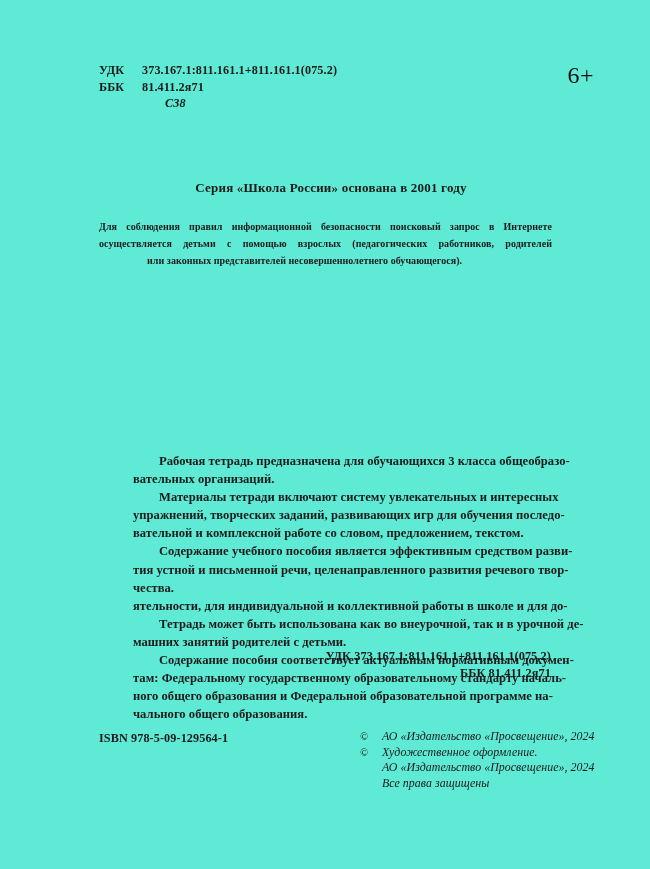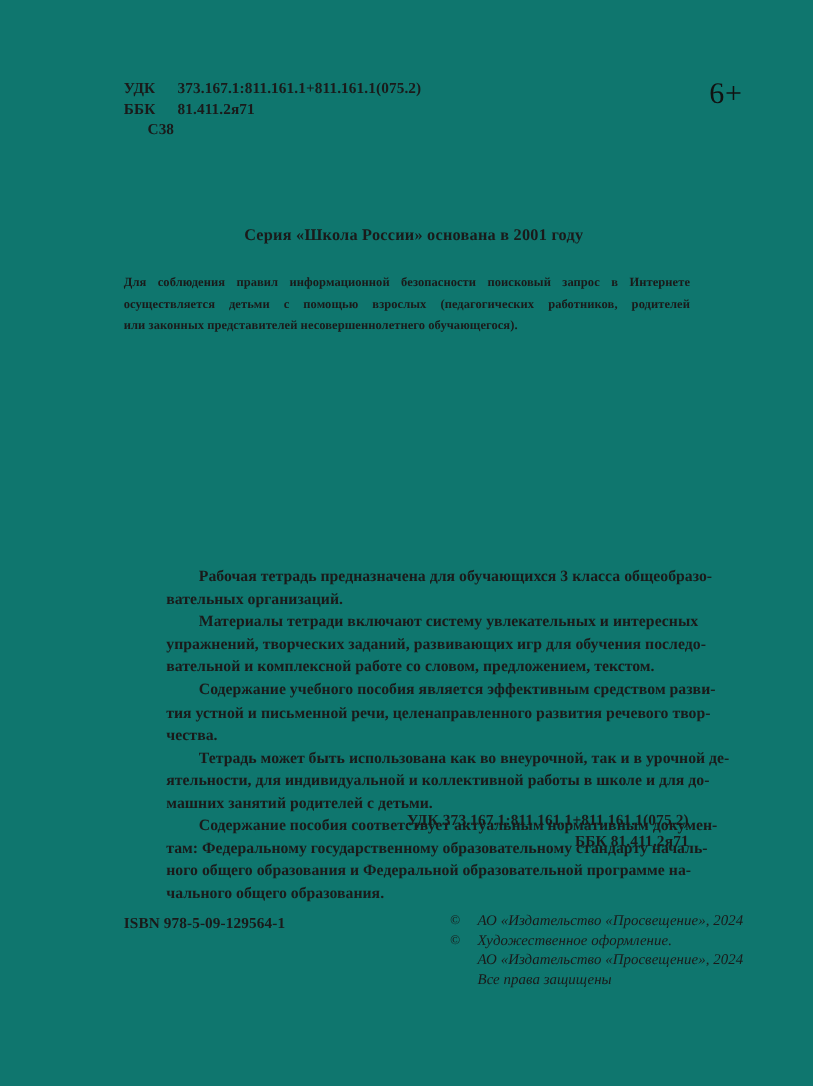--- a/index.html
+++ b/index.html
@@ -14,21 +14,21 @@
     position: relative;
     font-family: "Liberation Serif", "DejaVu Serif", serif;
     color: #1a1a1a;
     overflow: hidden;
     -webkit-font-smoothing: antialiased;
   }
 
   .page {
     position: absolute;
     inset: 0;
-    background: #0f766e;
+    background: #5eead4;
   }
 
   
   .class-block {
     position: absolute;
     left: 99px;
     top: 62px;
     font-size: 12.2px;
     line-height: 16.5px;
     font-weight: 700;
@@ -41,21 +41,22 @@
   .class-label {
     display: inline-block;
     width: 43px;
     vertical-align: top;
   }
   .class-value {
     display: inline-block;
     vertical-align: top;
   }
   .class-row.indented .class-value {
-    margin-left: 19px;
+    margin-left: 66px;
+    font-style: italic;
   }
 
   
   .age-badge {
     position: absolute;
     right: 56px;
     top: 62px;
     font-size: 24px;
     line-height: 26px;
     font-weight: 400;
@@ -89,20 +90,21 @@
     letter-spacing: 0.05px;
   }
   .safety-notice .ln {
     display: block;
     text-align: justify;
     text-align-last: justify;
     white-space: nowrap;
   }
   .safety-notice .ln.last {
     text-align-last: left;
+    margin-left: 48px;
   }
 
   
   .annotation {
     position: absolute;
     left: 133px;
     top: 452px;
     width: 418px;
     font-size: 12.6px;
     line-height: 18.1px;
@@ -219,22 +221,22 @@
       <span class="ln last">вательной и комплексной работе со словом, предложением, текстом.</span>
     </span>
 
     <span class="para">
       <span class="ln first">Содержание учебного пособия является эффективным средством разви-</span>
       <span class="ln">тия устной и письменной речи, целенаправленного развития речевого твор-</span>
       <span class="ln last">чества.</span>
     </span>
 
     <span class="para">
+      <span class="ln">ятельности, для индивидуальной и коллективной работы в школе и для до-</span>
       <span class="ln first">Тетрадь может быть использована как во внеурочной, так и в урочной де-</span>
-      <span class="ln">ятельности, для индивидуальной и коллективной работы в школе и для до-</span>
       <span class="ln last">машних занятий родителей с детьми.</span>
     </span>
 
     <span class="para">
       <span class="ln first">Содержание пособия соответствует актуальным нормативным докумен-</span>
       <span class="ln">там: Федеральному государственному образовательному стандарту началь-</span>
       <span class="ln">ного общего образования и Федеральной образовательной программе на-</span>
       <span class="ln last">чального общего образования.</span>
     </span>
 

